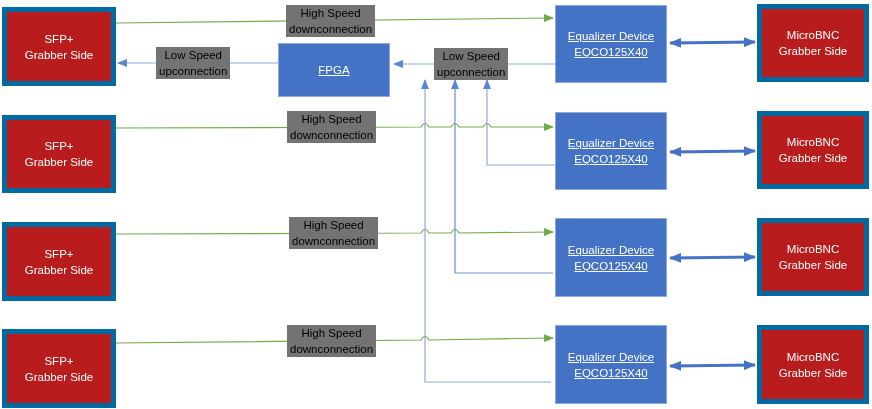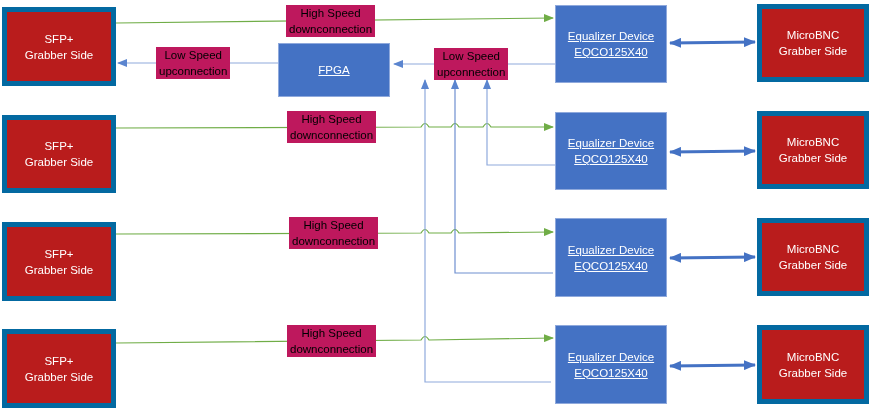--- a/index.html
+++ b/index.html
@@ -1,21 +1,21 @@
 <!DOCTYPE html>
 <html><head>
 <meta charset="utf-8">
 <style>
   html, body { margin: 0; padding: 0; background: #ffffff; }
   body { width: 872px; height: 409px; position: relative; overflow: hidden; font-family: "Liberation Sans", sans-serif; }
   svg#diagram { position: absolute; left: 0; top: 0; }
   .box { position: absolute; display: flex; align-items: center; justify-content: center; text-align: center; color: #ffffff; font-size: 11.5px; line-height: 16px; box-sizing: border-box; }
   .green { background: #b91c1c; border: 5px solid #0369a1; }
   .blue { background: #4472c4; border: 1px solid #8fa9dc; text-decoration: underline; }
-  .lbl { position: absolute; text-align: center; color: #000000; font-size: 11.5px; line-height: 16px; background: #be185d; padding: 0 3px; }
+  .lbl { position: absolute; text-align: center; color: #000000; font-size: 11.5px; line-height: 16px; background: #737373; padding: 0 3px; }
 </style>
 </head>
 <body>
 
 <svg id="diagram" width="872" height="409">
   <defs>
     <marker id="ag" markerWidth="10" markerHeight="8" refX="9" refY="4" orient="auto" markerUnits="userSpaceOnUse">
       <path d="M0,0 L10,4 L0,8 z" fill="#70ad47"></path>
     </marker>
     <marker id="ab" markerWidth="10" markerHeight="8" refX="9" refY="4" orient="auto" markerUnits="userSpaceOnUse">

